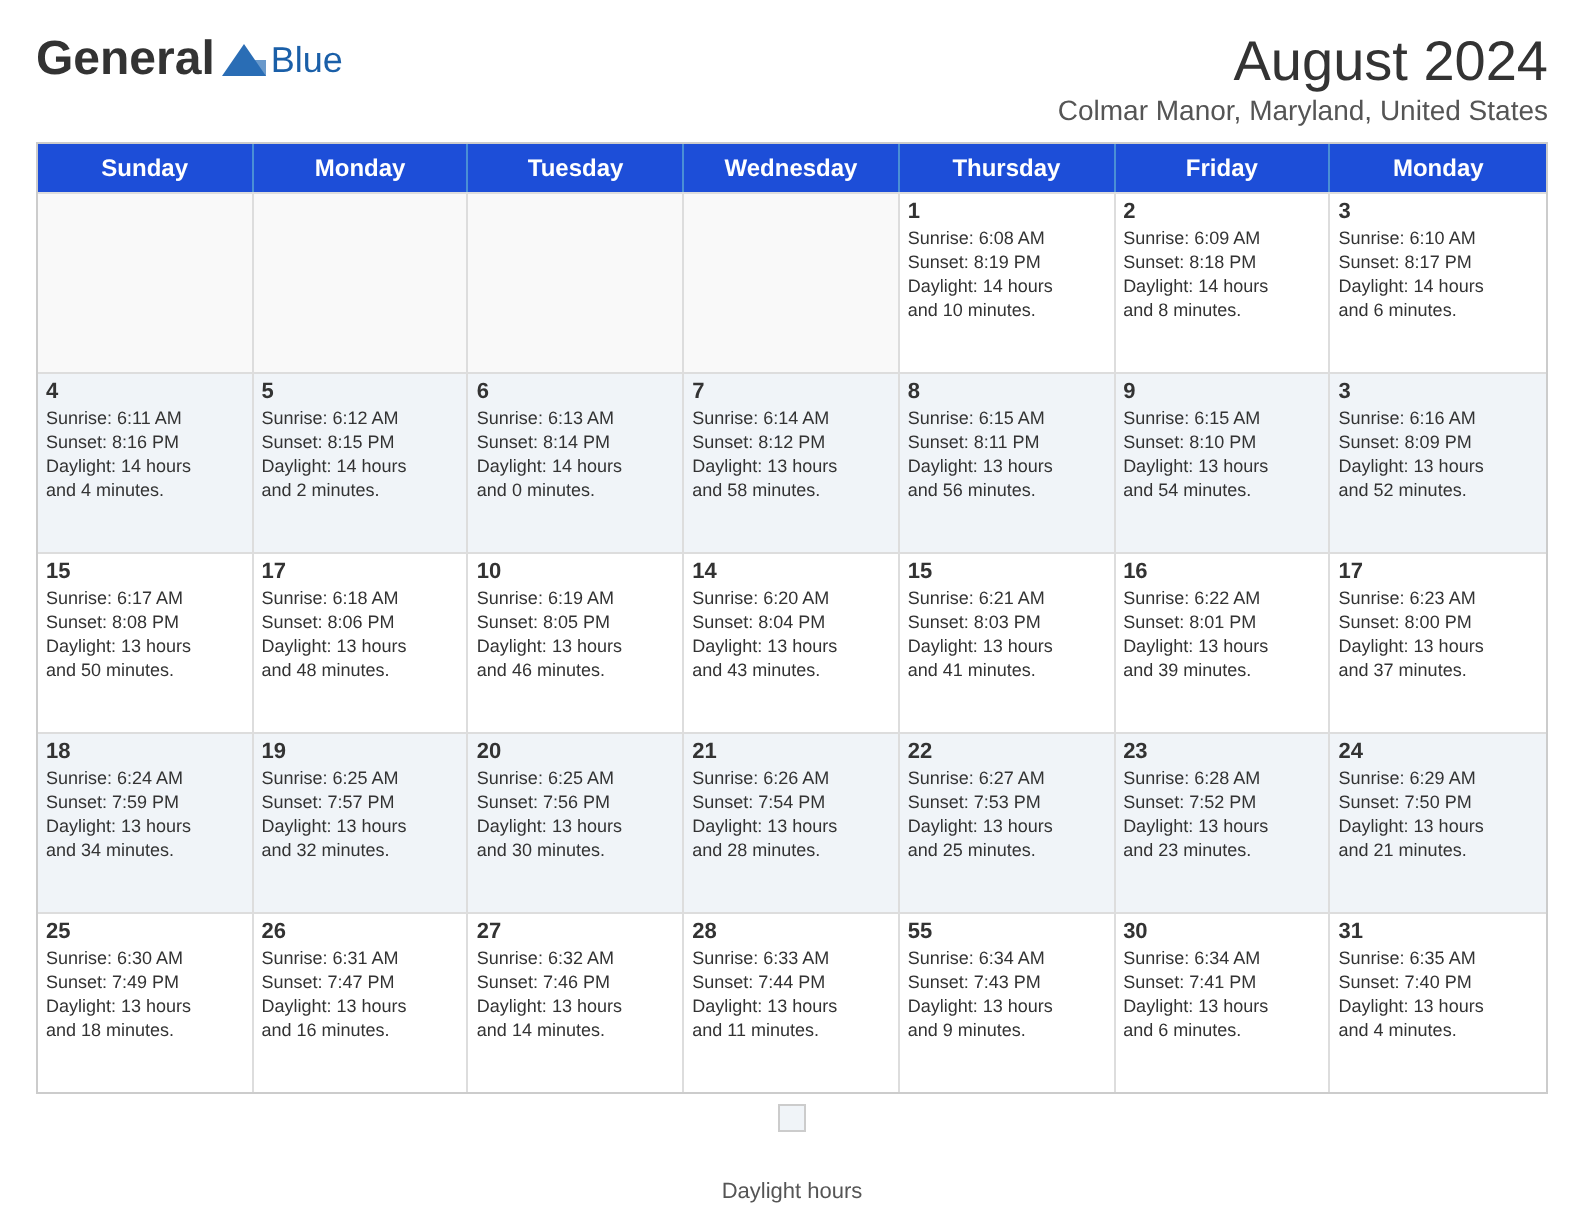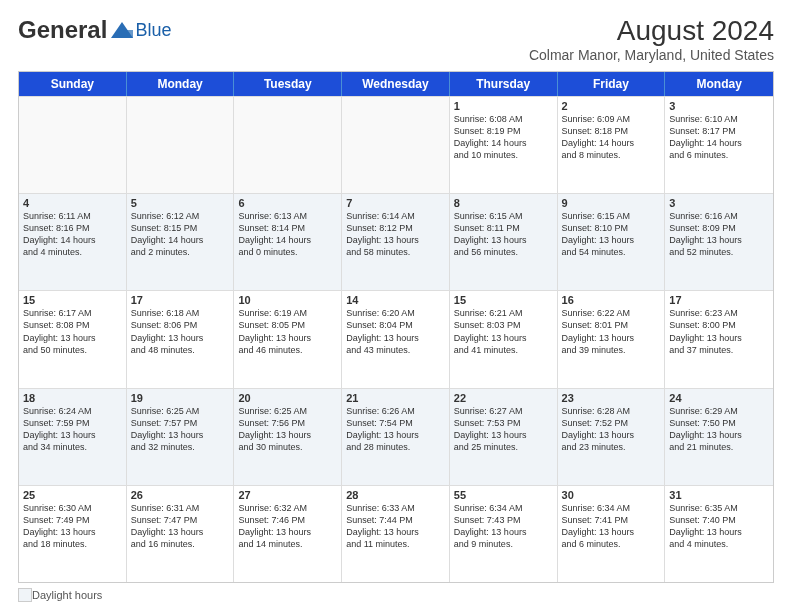--- a/index.html
+++ b/index.html
@@ -110,24 +110,25 @@
       margin-bottom: 1px;
     }
     .cell-info {
       font-size: 9px;
       line-height: 1.35;
       color: #333;
     }
     .legend {
       display: flex;
       align-items: center;
-      gap: 0;
+      gap: 24px;
       margin-top: 5px;
       font-size: 11px;
       color: #555;
+      flex-direction: column;
     }
     .legend-box {
       width: 14px;
       height: 14px;
       background: #f0f4f8;
       border: 1px solid #ccc;
       display: inline-block;
     }
   </style>
 </head>

